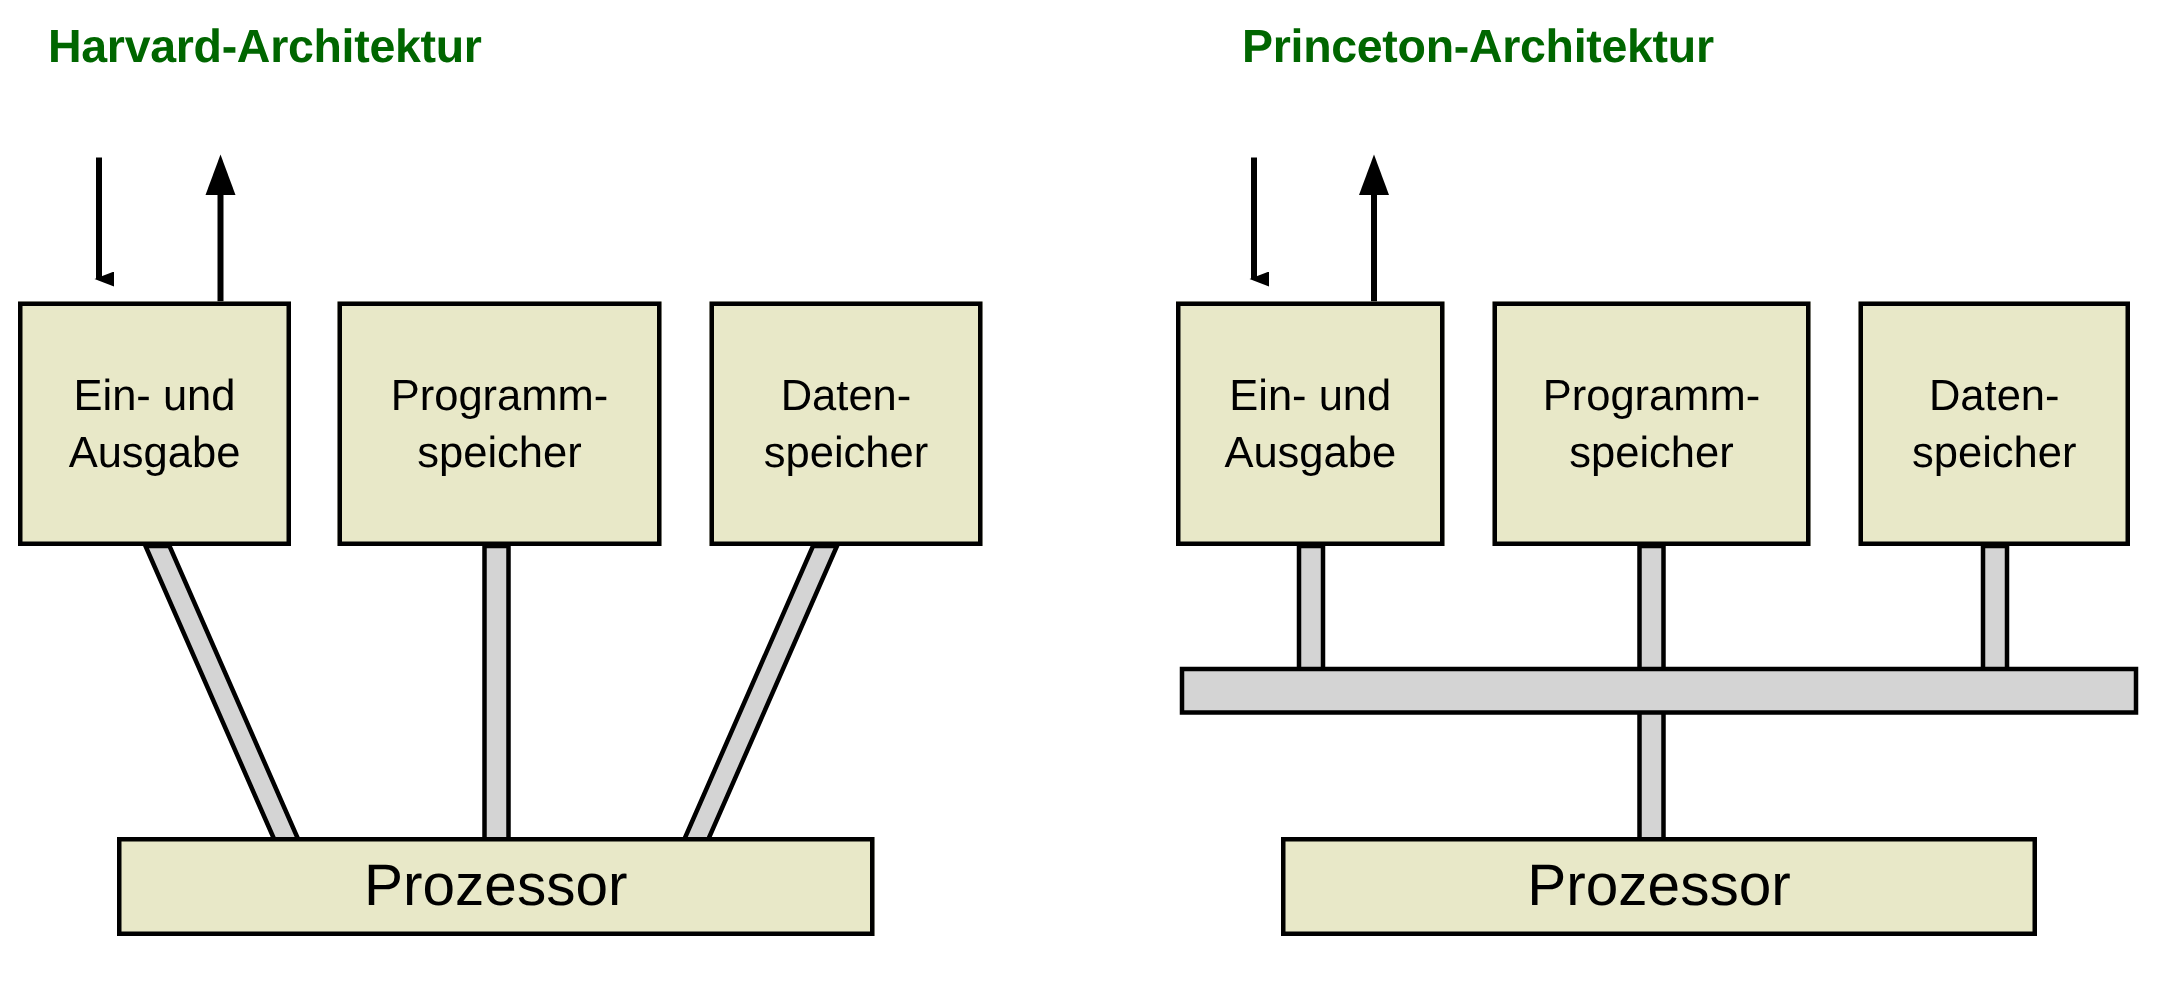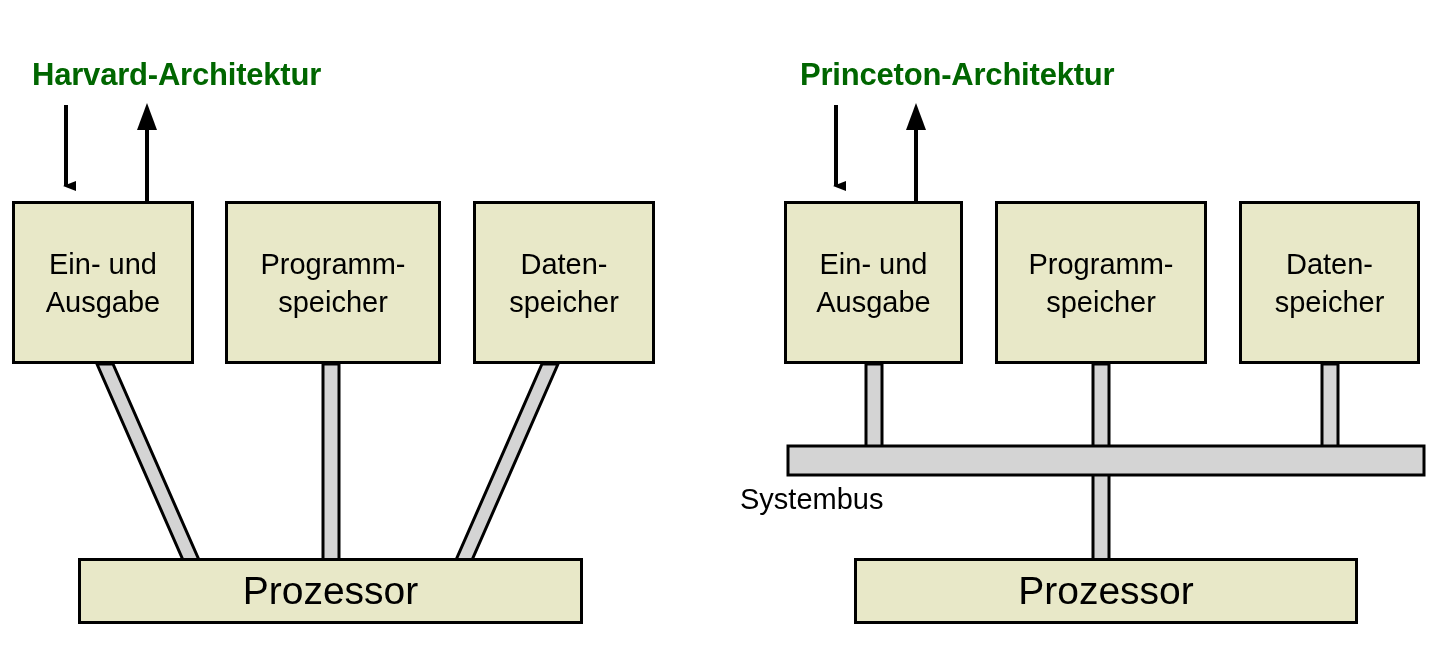--- a/index.html
+++ b/index.html
@@ -18,21 +18,20 @@
     overflow: hidden;
   }
   .title {
     position: absolute;
     color: #006600;
     font-weight: bold;
     font-size: 31px;
     line-height: 38px;
     letter-spacing: -0.2px;
     white-space: pre;
-    margin-top: 44px;
   }
   .svg-layer {
     position: absolute;
     left: 0;
     top: 0;
     width: 1448px;
     height: 655px;
   }
   .node-box {
     position: absolute;
@@ -141,34 +140,33 @@
   </div>
   <div class="node-box" style="left:473px; top:201px; width:182px; height:163px;">
     <span>Daten-</span>
     <span class="line2">speicher</span>
   </div>
 
   <div class="proc-box" style="left:78px; top:558px; width:505px; height:66px;">
     <span>Prozessor</span>
   </div>
 
-  <div class="title" style="left:800px; top:12px;text-align:right;">Princeton-Architektur</div>
+  <div class="title" style="left:828px; top:12px;text-align:right;">Princeton-Architektur</div>
 
   <div class="node-box" style="left:784px; top:201px; width:179px; height:163px;">
     <span>Ein- und</span>
     <span class="line2">Ausgabe</span>
   </div>
   <div class="node-box" style="left:995px; top:201px; width:212px; height:163px;">
     <span>Programm-</span>
     <span class="line2">speicher</span>
   </div>
   <div class="node-box" style="left:1239px; top:201px; width:181px; height:163px;">
     <span>Daten-</span>
     <span class="line2">speicher</span>
   </div>
 
-  <div class="bus-label" style="left:740px; top:482px;">Systembus</div>
 
   <div class="proc-box" style="left:854px; top:558px; width:504px; height:66px;">
     <span>Prozessor</span>
   </div>
 
 </div>
 
 </body></html>

